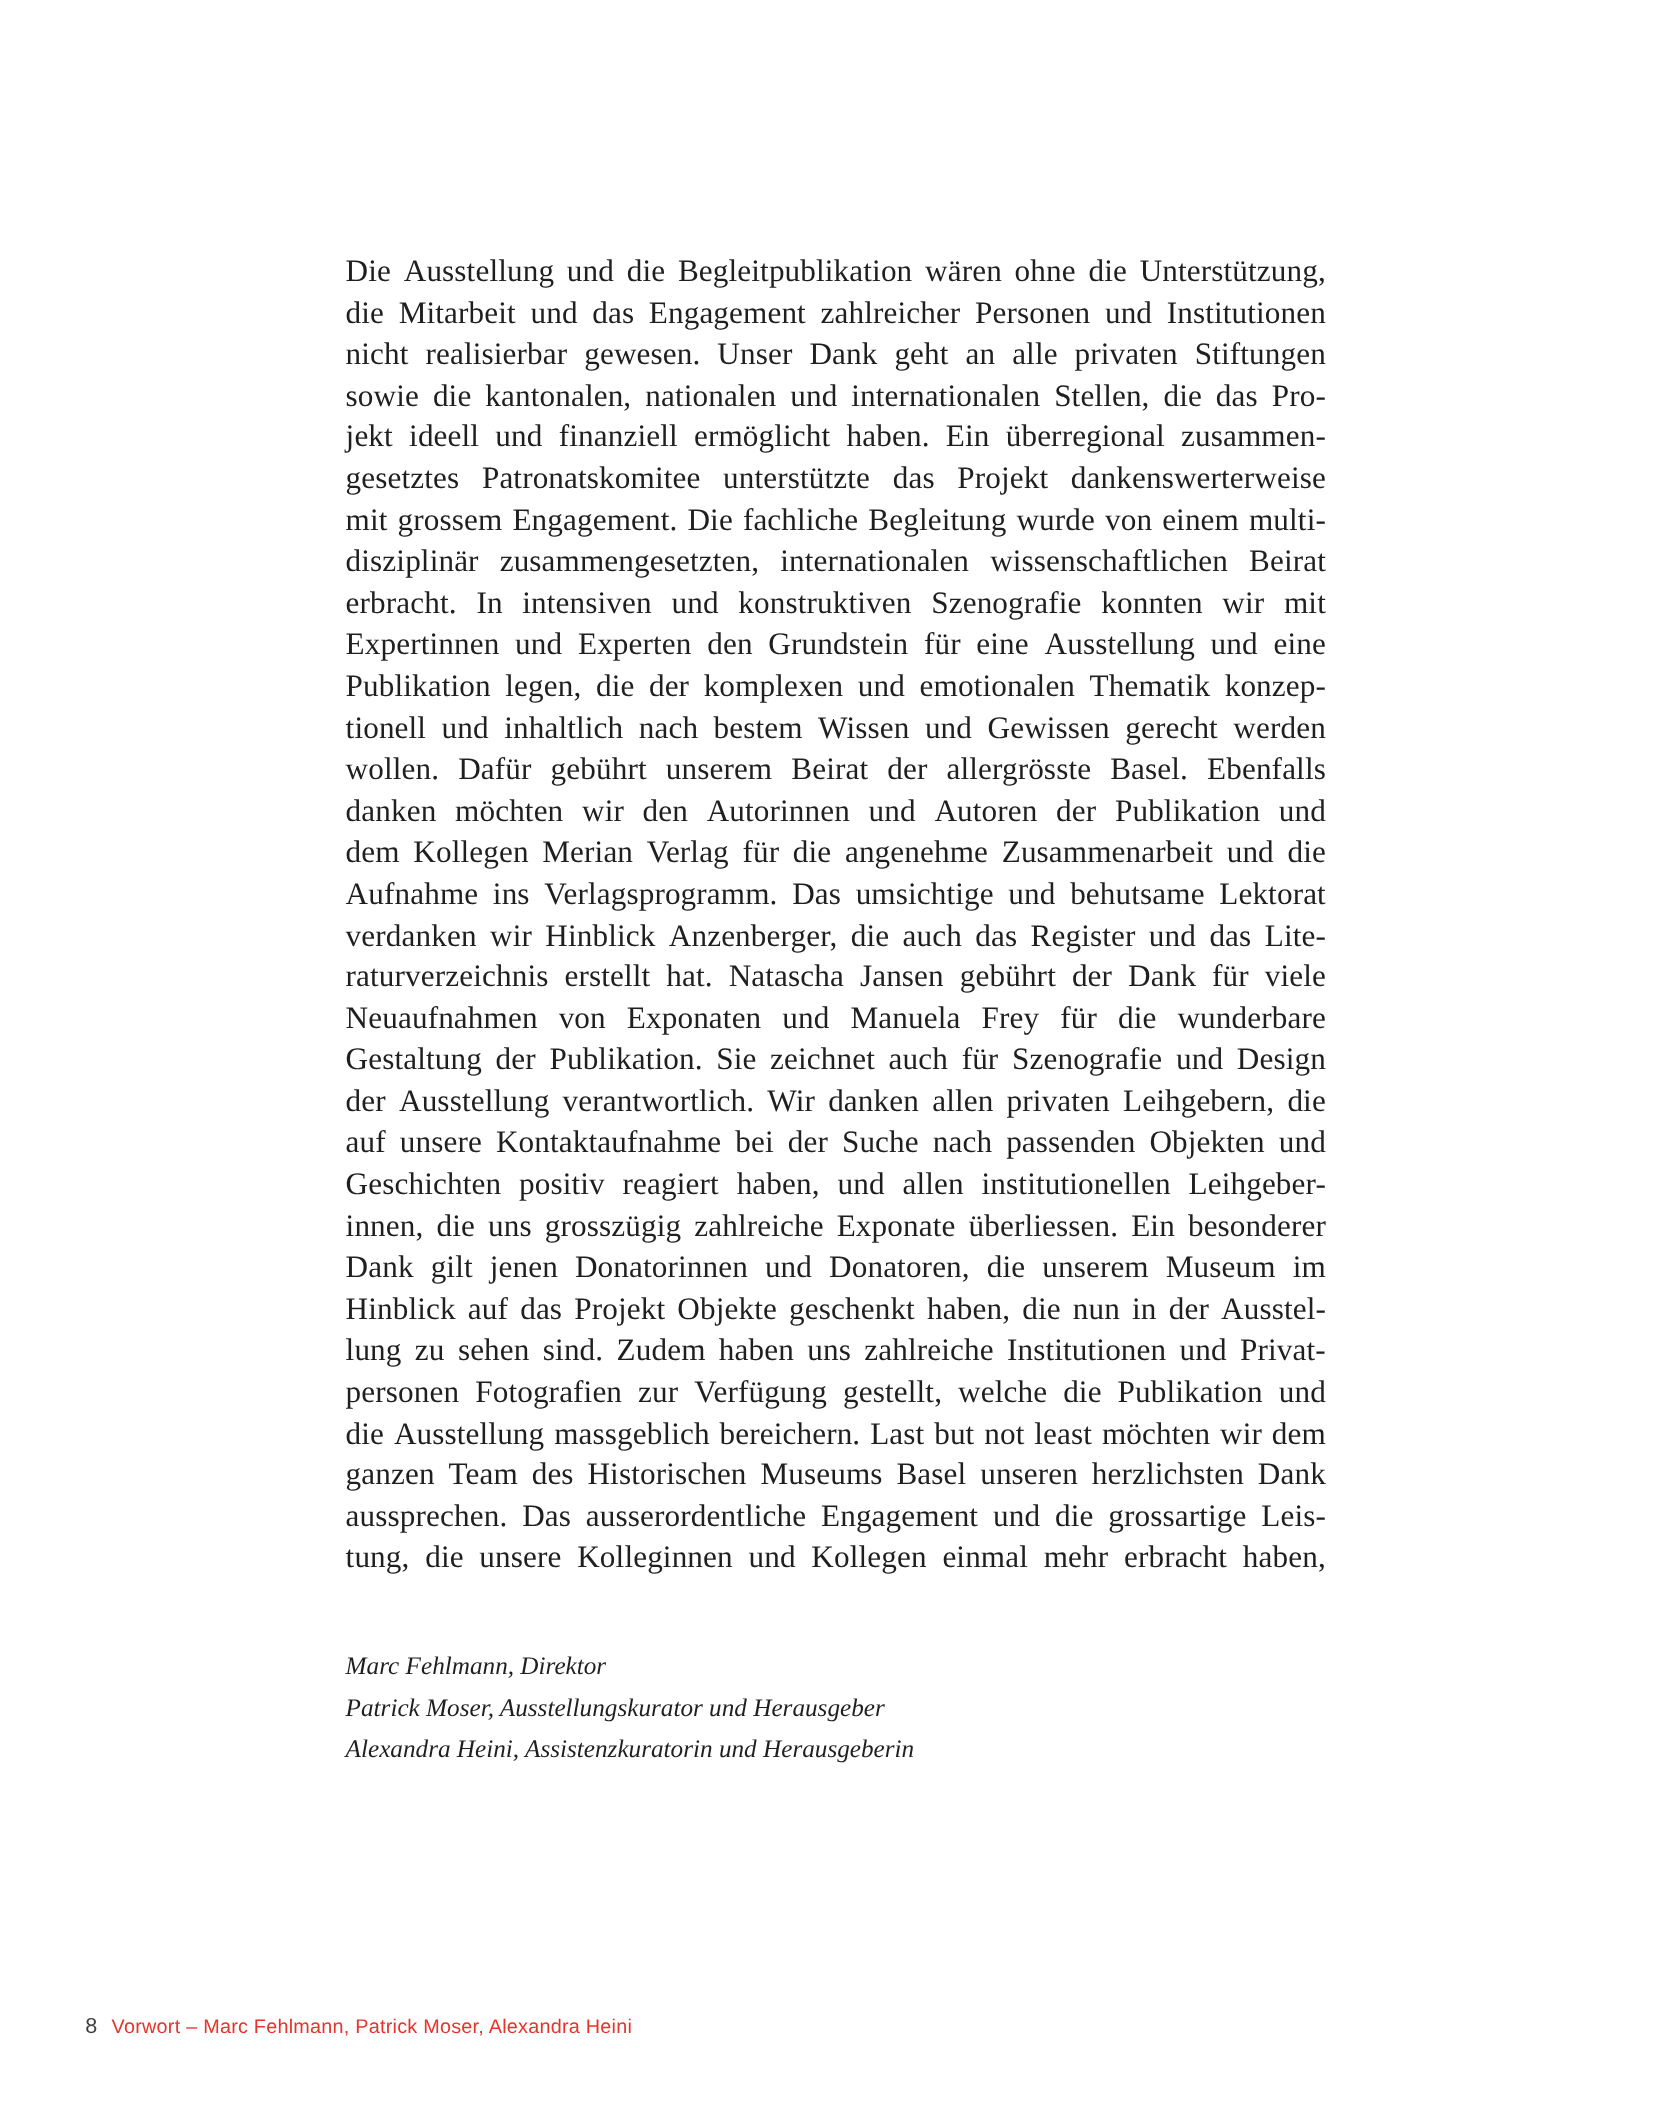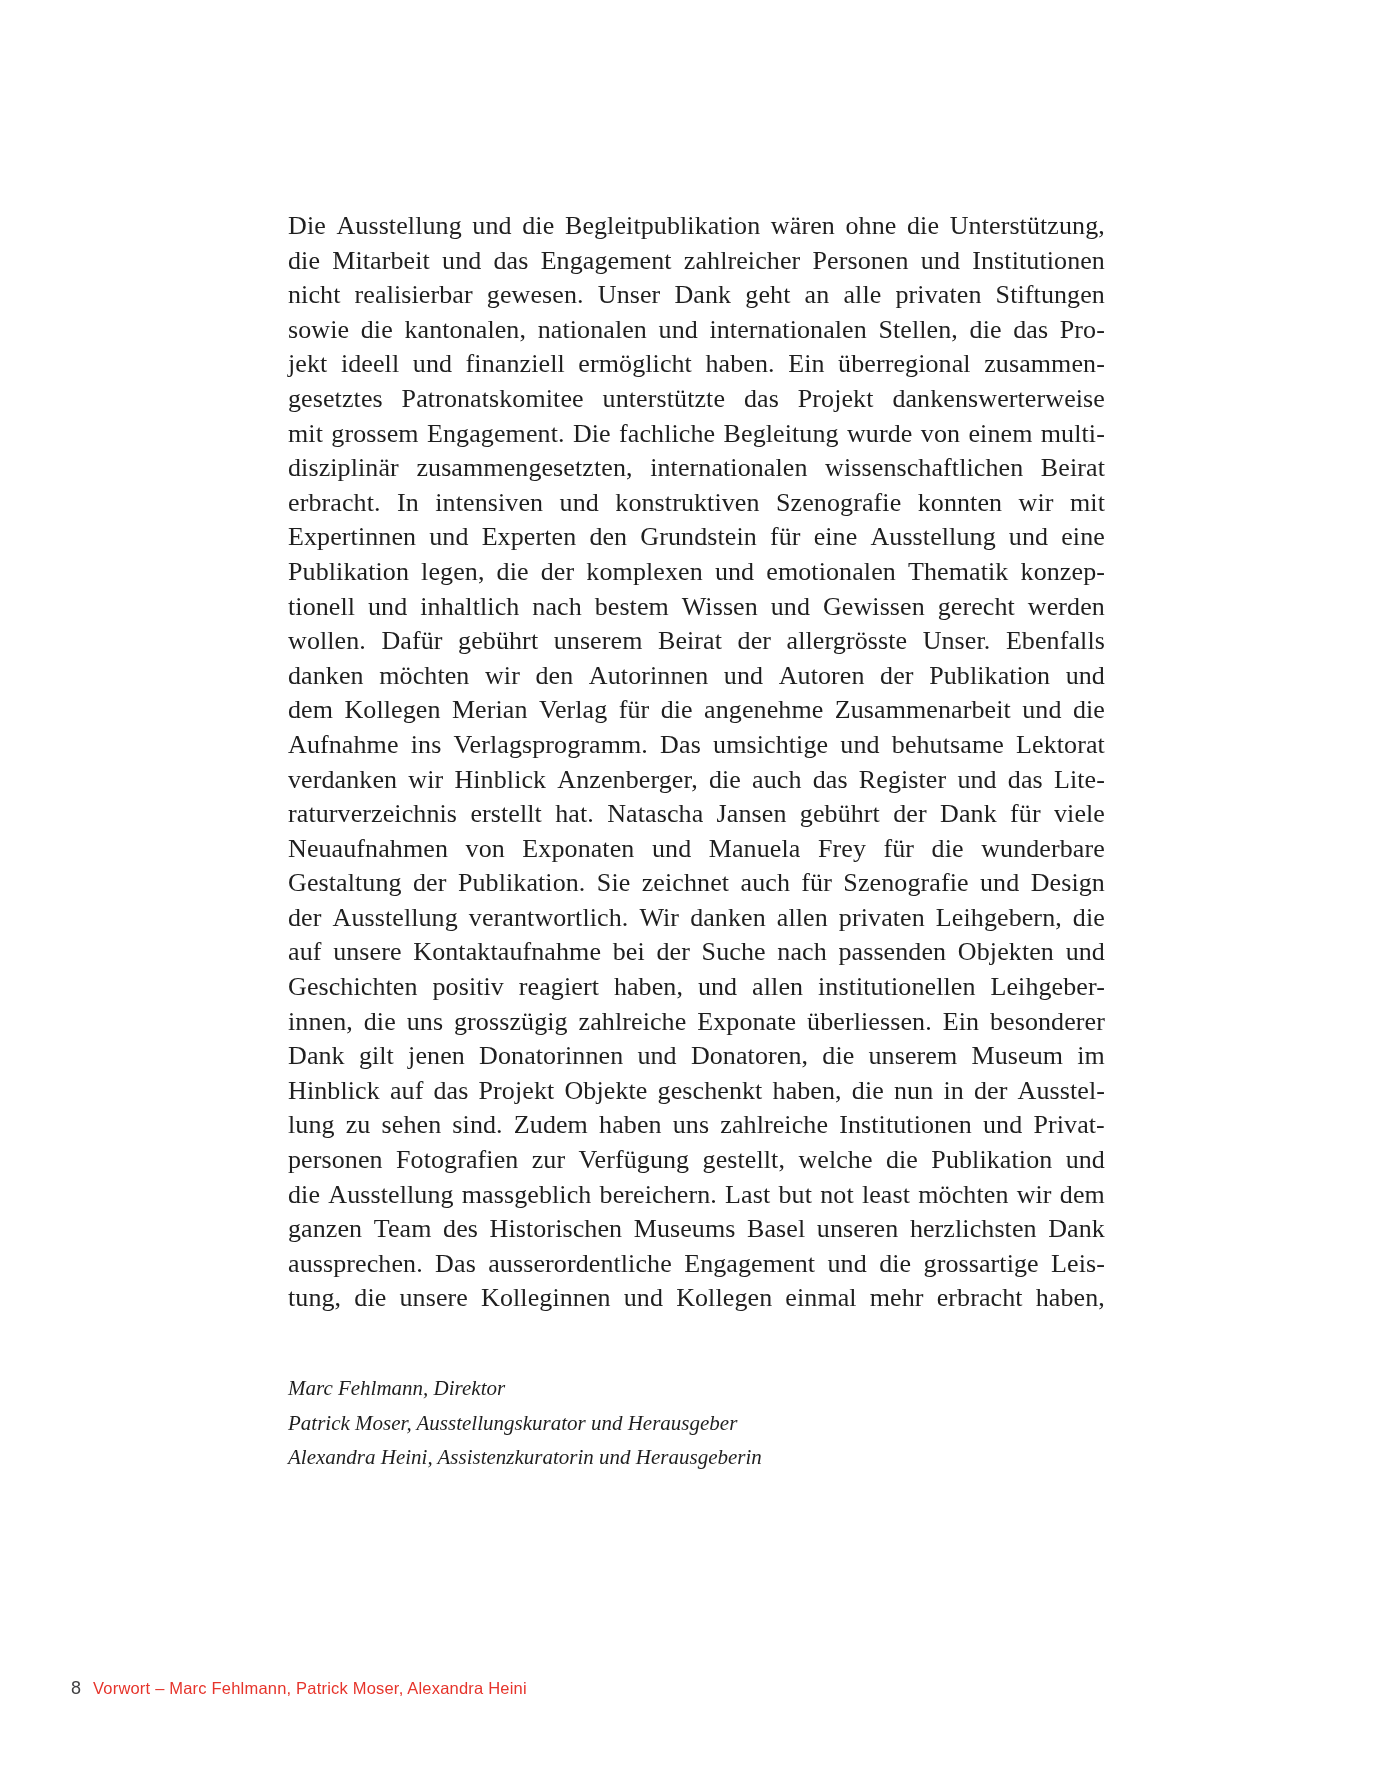--- a/index.html
+++ b/index.html
@@ -200,21 +200,21 @@
           <span>werden</span>
         </div>
         <div class="pline just">
           <span>wollen.</span>
           <span>Dafür</span>
           <span>gebührt</span>
           <span>unserem</span>
           <span>Beirat</span>
           <span>der</span>
           <span>allergrösste</span>
-          <span>Unser.</span>
+          <span>Basel.</span>
           <span>Ebenfalls</span>
         </div>
         <div class="pline just">
           <span>danken</span>
           <span>möchten</span>
           <span>wir</span>
           <span>den</span>
           <span>Autorinnen</span>
           <span>und</span>
           <span>Autoren</span>

